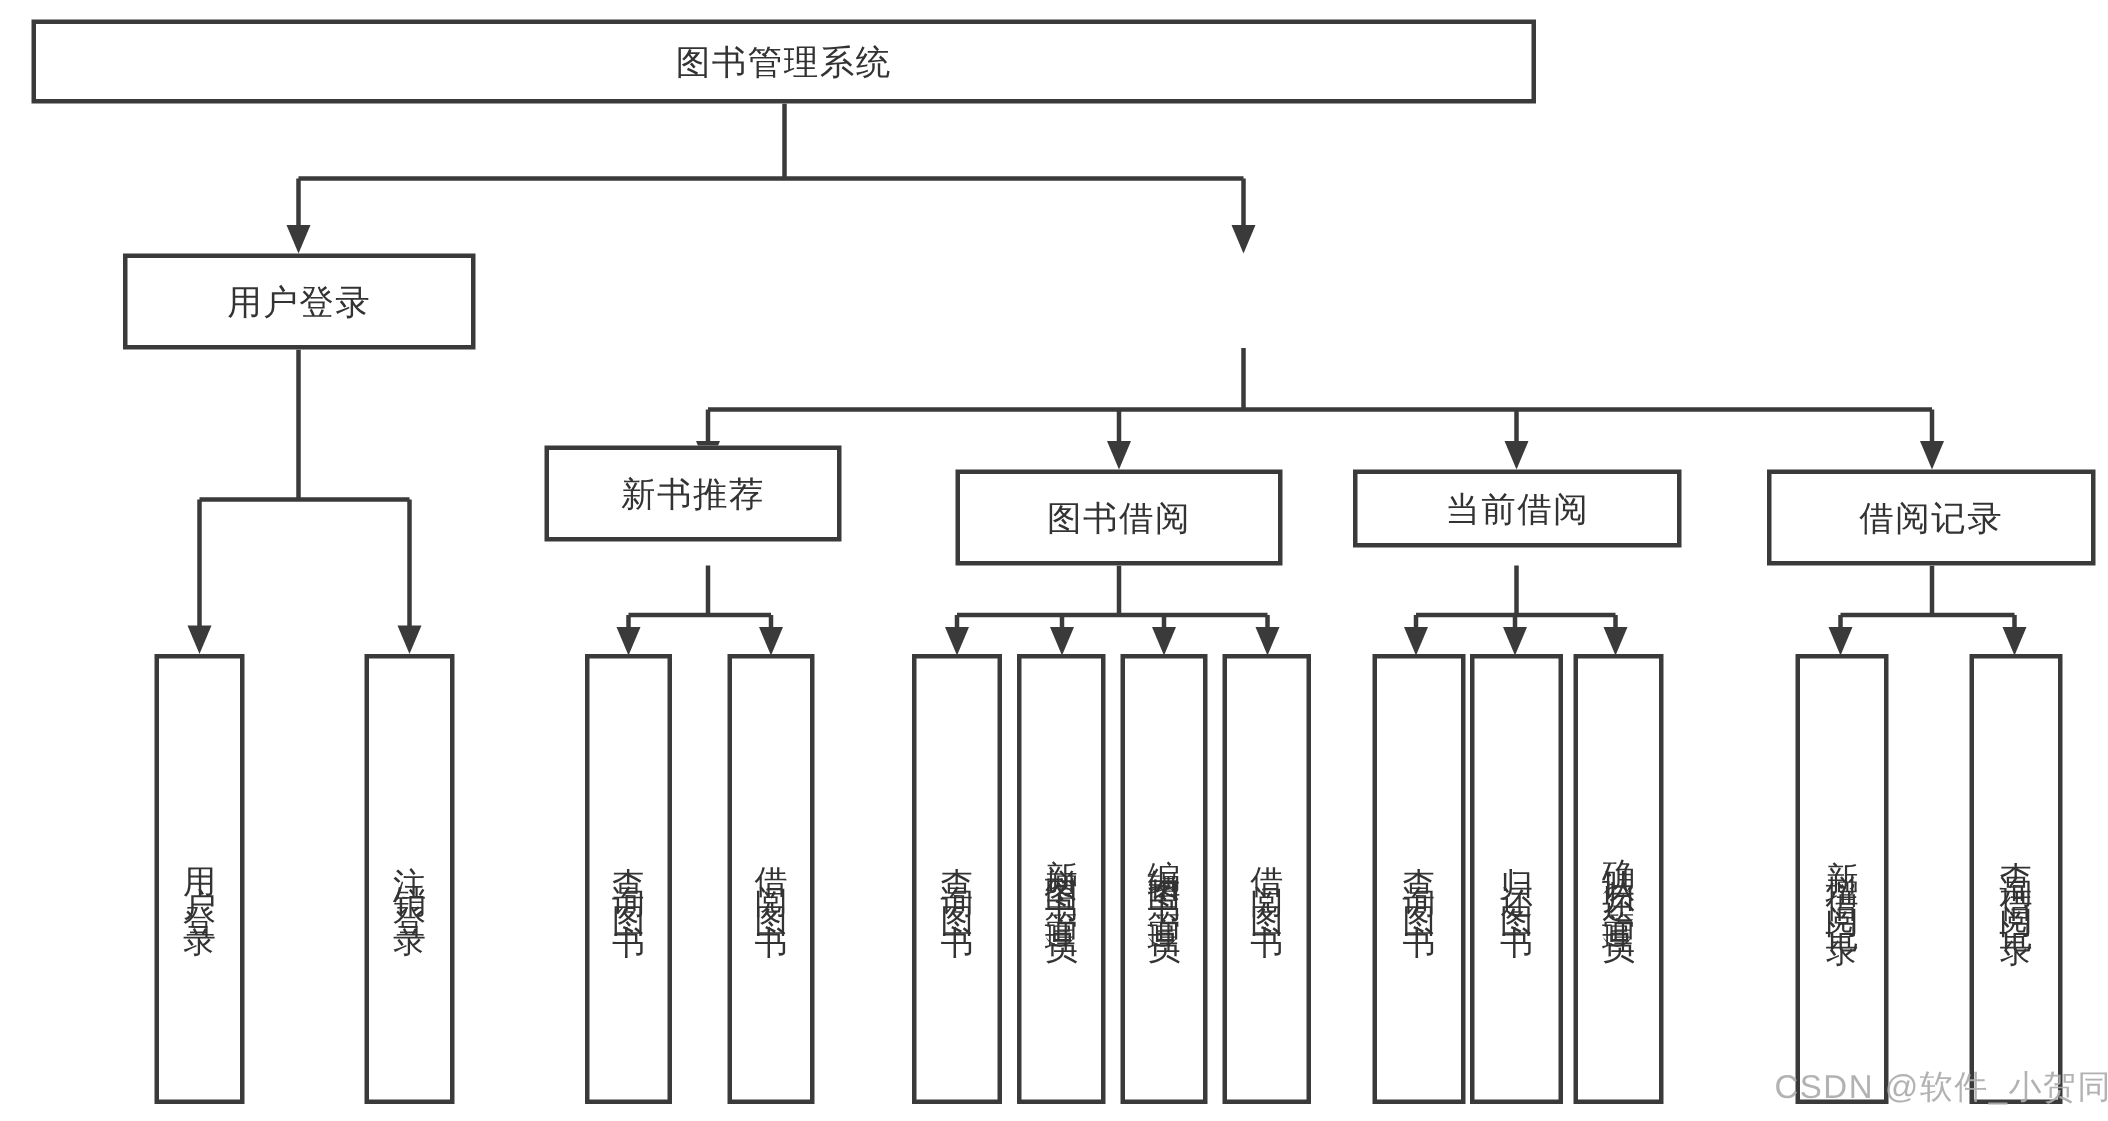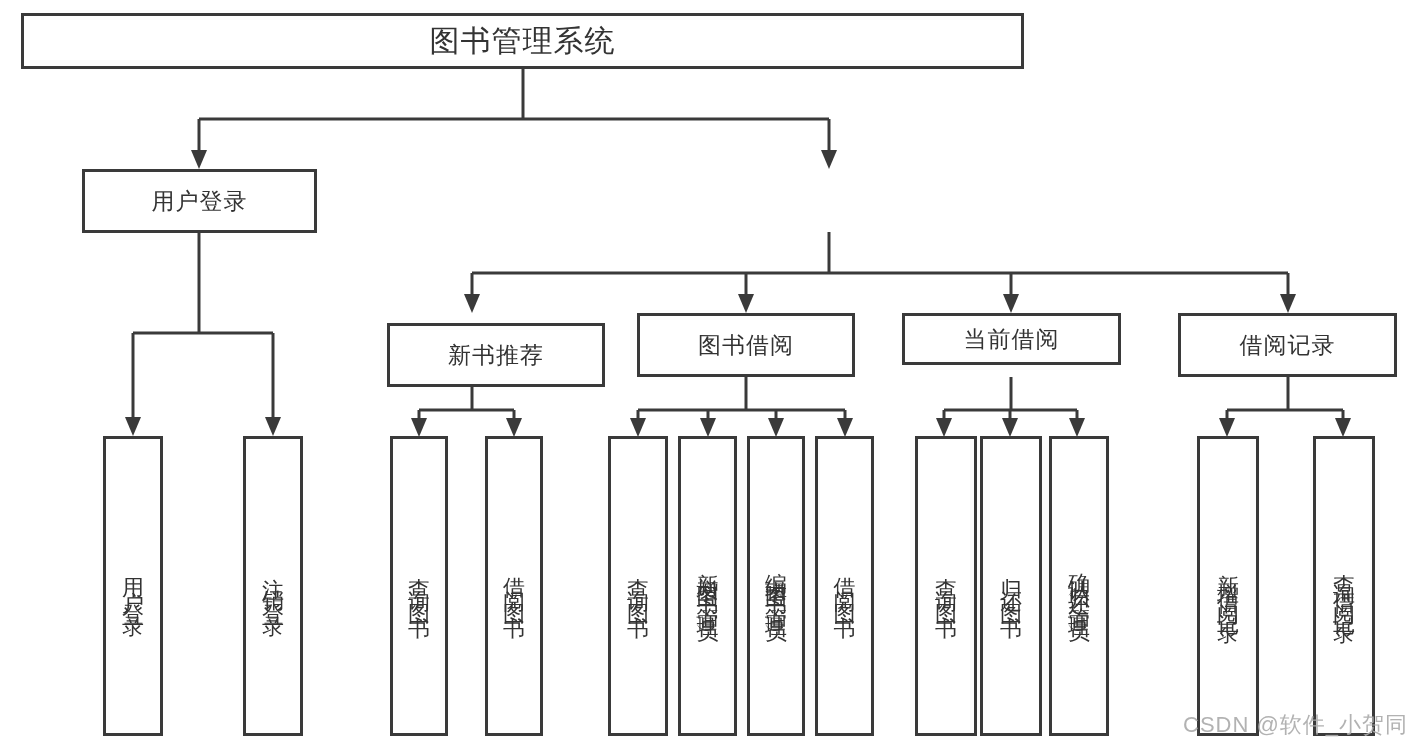--- a/index.html
+++ b/index.html
@@ -22,21 +22,21 @@
     box-sizing: border-box;
     border: 3px solid #3a3a3a;
     background: #ffffff;
     display: flex;
     align-items: center;
     justify-content: center;
     color: #333333;
     z-index: 2;
   }
   .node.h { font-size: 23px; letter-spacing: 1px; }
-  .node.root-box { font-size: 30px; }
+  .node.root-box { font-size: 23px; }
   .leaf { z-index: 2; }
   .vtext {
     writing-mode: vertical-rl;
     text-orientation: mixed;
     font-size: 22px;
     color: #333333;
     line-height: 1;
   }
   .v-short { letter-spacing: 13px; }
   .v-med   { letter-spacing: 10px; }
@@ -120,21 +120,21 @@
       <polygon points="1069,418 1085,418 1077,437"></polygon>
       <polygon points="1219,418 1235,418 1227,437"></polygon>
       <polygon points="1335,418 1351,418 1343,437"></polygon>
     </g>
   </svg>
 
   <div class="node h root-box" style="left:21px; top:13px; width:1003px; height:56px;">图书管理系统</div>
 
   <div class="node h" style="left:82px; top:169px; width:235px; height:64px;">用户登录</div>
 
-  <div class="node h" style="left:363px; top:323px; width:218px; height:64px;margin-left:24px;">新书推荐</div>
+  <div class="node h" style="left:363px; top:297px; width:198px; height:64px;">新书推荐</div>
   <div class="node h" style="left:637px; top:313px; width:218px; height:64px;">图书借阅</div>
   <div class="node h" style="left:902px; top:313px; width:219px; height:52px;">当前借阅</div>
   <div class="node h" style="left:1178px; top:313px; width:219px; height:64px;text-align:center;">借阅记录</div>
 
   <div class="node leaf" style="left:103px; top:436px; width:60px; height:300px;">
     <span class="vtext v-short">用户登录</span>
   </div>
   <div class="node leaf" style="left:243px; top:436px; width:60px; height:300px;">
     <span class="vtext v-short">注销登录</span>
   </div>

